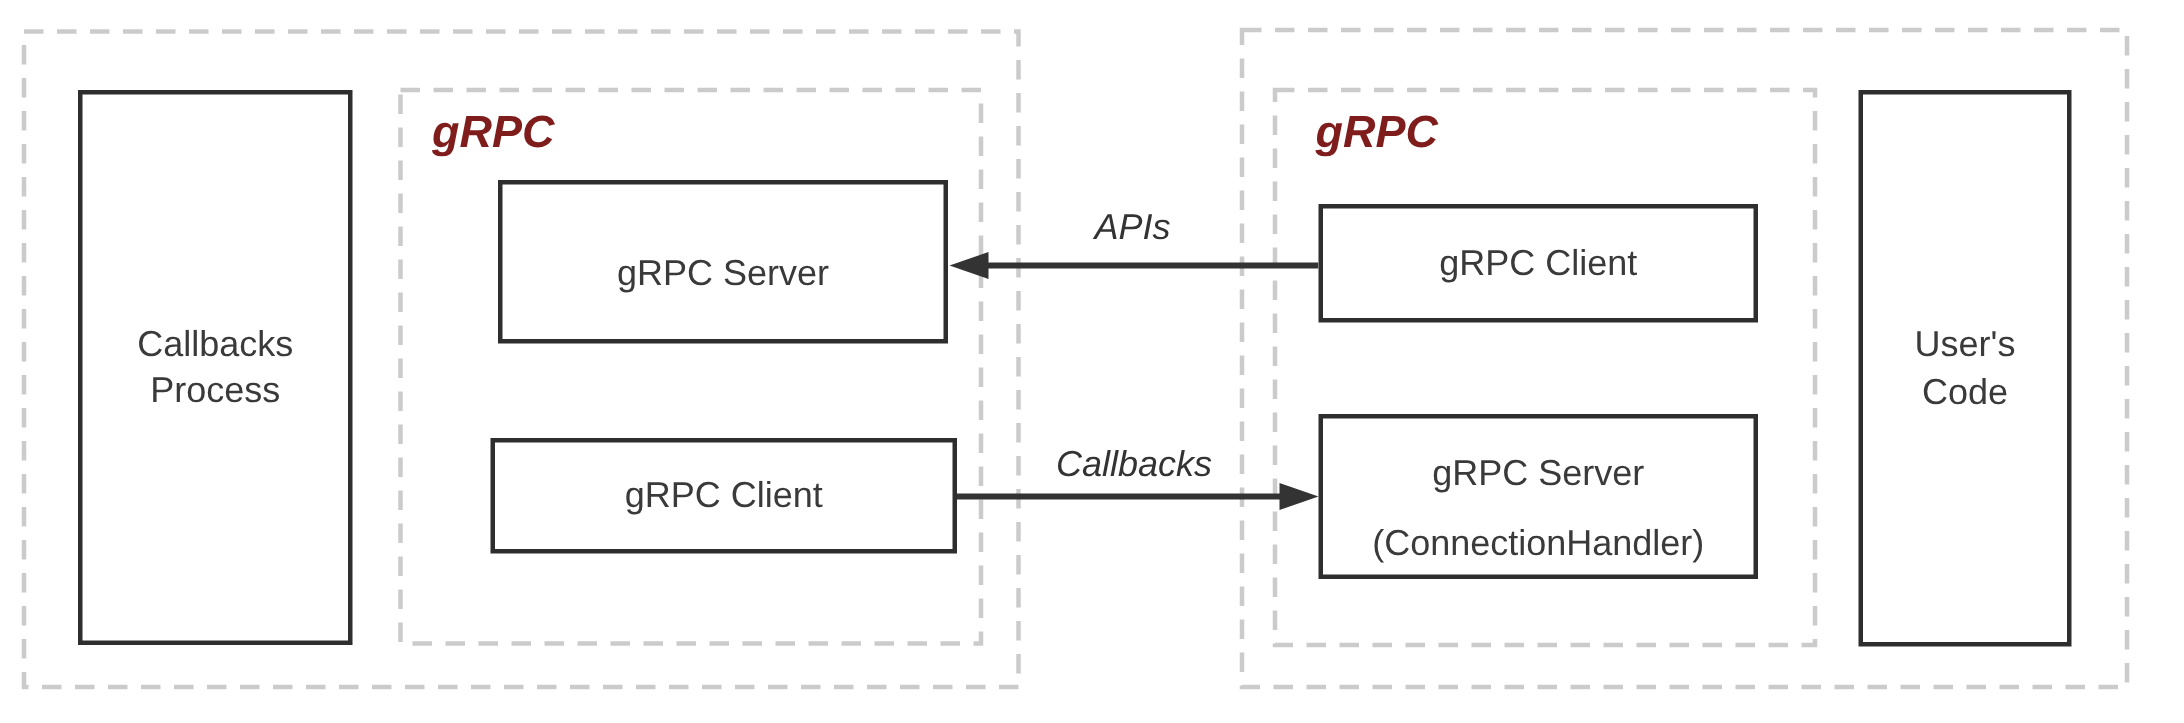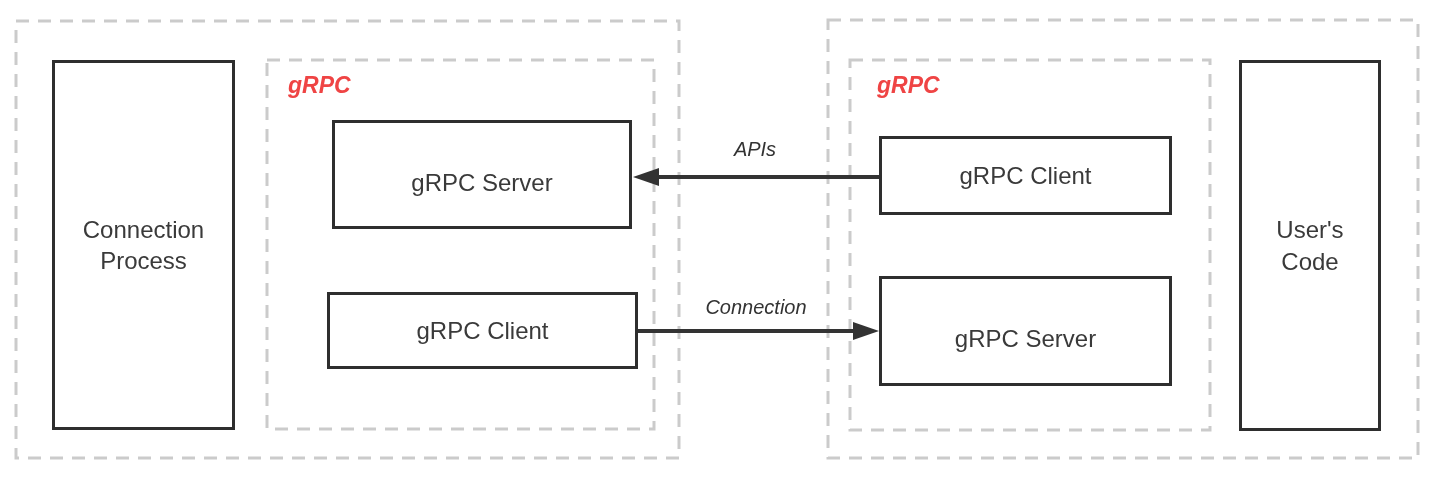--- a/index.html
+++ b/index.html
@@ -39,28 +39,28 @@
     color: #3a3a3a;
     font-size: 24px;
     line-height: 1.3;
   }
   .box .wrap-narrow { display: inline-block; }
   .wrap-130 { max-width: 130px; }
   .wrap-90  { max-width: 90px; }
   .two-line span { display: block; margin-top: 16px; }
   .group-label {
     position: absolute;
-    font-size: 23px;
+    font-size: 30px;
     font-style: italic;
     font-weight: bold;
-    color: #ef4444;
+    color: #7f1d1d;
   }
   .arrow-label {
     position: absolute;
-    font-size: 20px;
+    font-size: 24px;
     font-style: italic;
     color: #333333;
     text-align: center;
   }
   .apis-label      { left: 695px; top: 138px; width: 120px; }
   .callbacks-label { left: 690px; top: 296px; width: 132px; }
   .conn-box    { left: 52px;   top: 60px;  width: 183px; height: 370px; }
   .users-box   { left: 1239px; top: 60px;  width: 142px; height: 371px; }
   .adapter-box { left: 332px;  top: 120px; width: 300px; height: 109px; }
   .lclient-box { left: 327px;  top: 292px; width: 311px; height: 77px; }
@@ -81,48 +81,49 @@
     <rect class="dashed-rect" x="850" y="60" width="360" height="370"></rect>
 
     <line class="arrow-line" x1="656" y1="177" x2="879" y2="177"></line>
     <polygon class="arrow-head" points="633,177 659,168 659,186"></polygon>
 
     <line class="arrow-line" x1="638" y1="331" x2="856" y2="331"></line>
     <polygon class="arrow-head" points="879,331 853,322 853,340"></polygon>
   </svg>
 
   <div class="box conn-box">
-    <span class="wrap-narrow wrap-130">Connection Process</span>
+    <span class="wrap-narrow wrap-130">Callbacks Process</span>
   </div>
 
   <div class="group-label lgrpc-label">gRPC</div>
 
   <div class="box adapter-box">
     <div class="two-line">
       <span>gRPC Server</span>
     </div>
   </div>
 
   <div class="box lclient-box">
     <span>gRPC Client</span>
   </div>
 
   <div class="arrow-label apis-label">APIs</div>
 
-  <div class="arrow-label callbacks-label">Connection</div>
+  <div class="arrow-label callbacks-label">Callbacks</div>
 
   <div class="group-label rgrpc-label">gRPC</div>
 
   <div class="box rclient-box">
     <span>gRPC Client</span>
   </div>
 
   <div class="box handler-box">
     <div class="two-line">
       <span>gRPC Server</span>
+      <span>(ConnectionHandler)</span>
     </div>
   </div>
 
   <div class="box users-box">
     <span class="wrap-narrow wrap-90">User's Code</span>
   </div>
 
 </div>
 
 </body></html>

